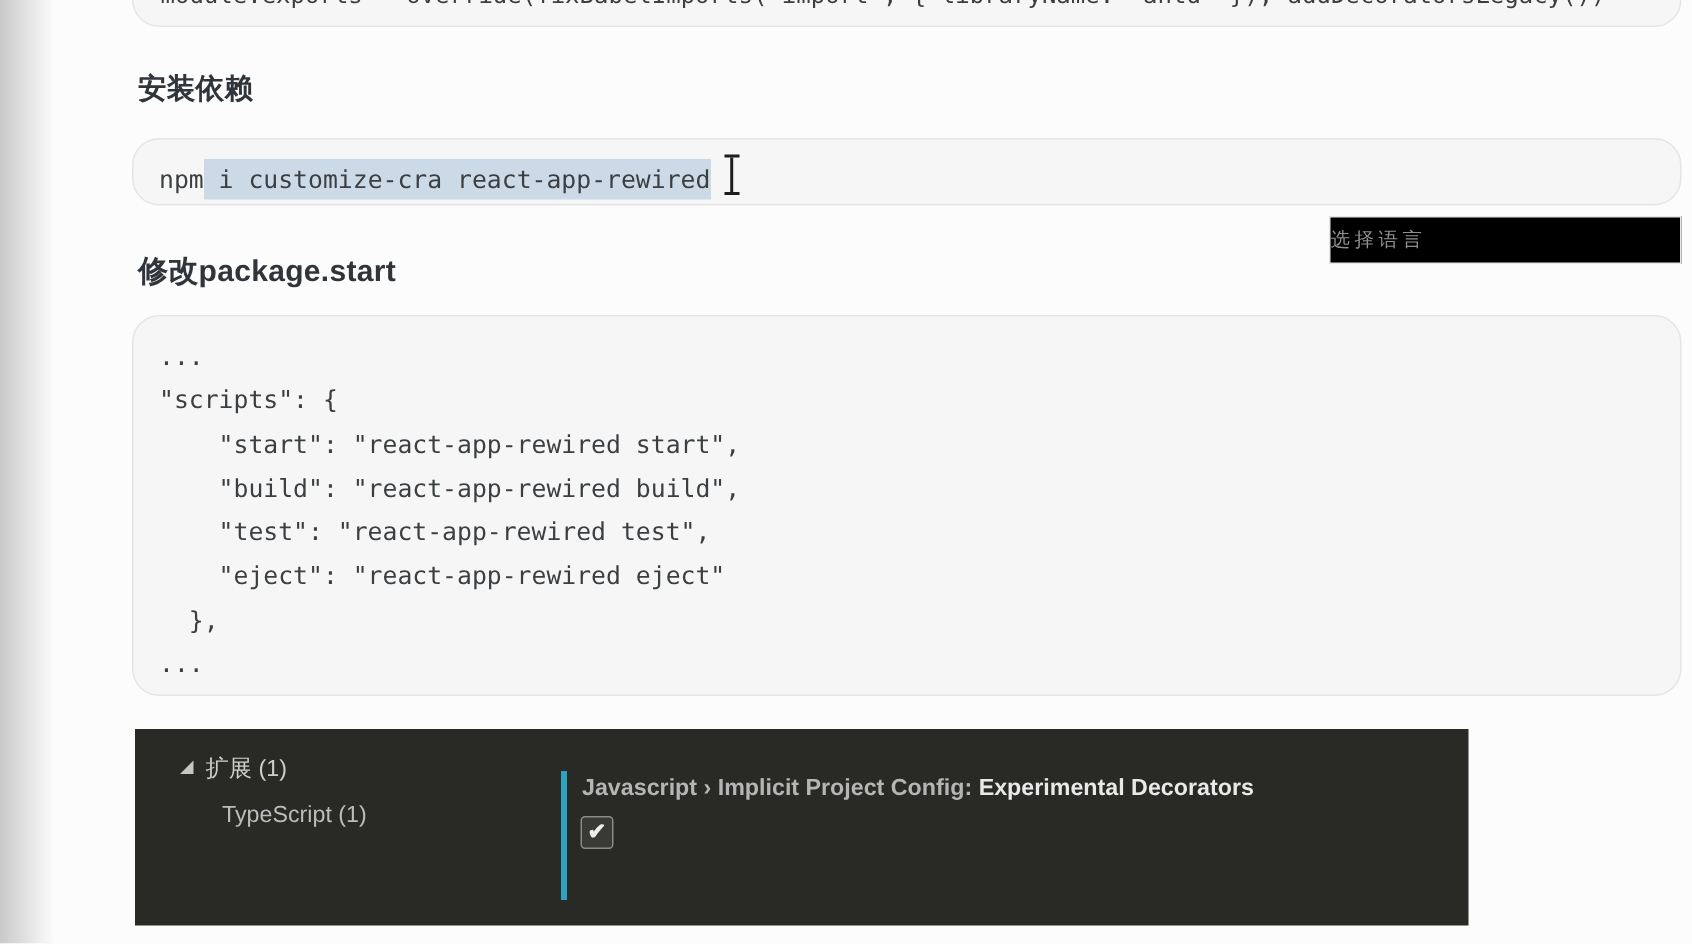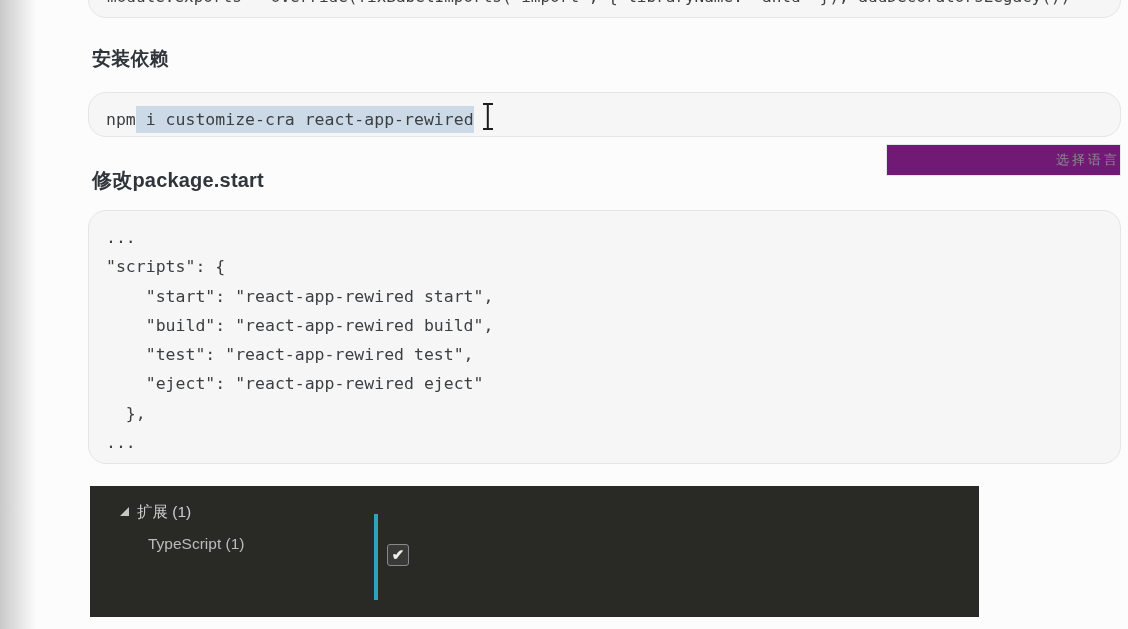--- a/index.html
+++ b/index.html
@@ -23,22 +23,22 @@
   .npm-block pre{margin:0;padding:10px 0 0 17px;font-size:16.5px;white-space:pre;
     font-family:"DejaVu Sans Mono","Liberation Mono",monospace;color:#3b3f42;}
   .sel{background:#ccd9e6;padding:4px 0;}
 
   .ibeam{display:inline-block;position:relative;width:10px;height:23px;vertical-align:-5px;margin-left:9px;
     border-top:2.5px solid #1d1d1d;border-bottom:2.5px solid #1d1d1d;}
   .ibeam::before{content:"";position:absolute;left:50%;top:0;transform:translateX(-50%);
     width:2.4px;height:100%;background:#1d1d1d;}
 
   .lang-btn{position:absolute;left:886px;top:144px;width:235px;height:32px;box-sizing:border-box;
-    background:#701a75;border:1px solid #e7e7e7;color:#8f8f8f;font-size:13px;
-    text-align:right;line-height:30px;letter-spacing:3px;cursor:pointer;}
+    background:#000000;border:1px solid #e7e7e7;color:#8f8f8f;font-size:13px;
+    text-align:left;line-height:30px;letter-spacing:3px;cursor:pointer;}
 
   .big-block{top:210px;height:254px;}
   .big-block pre{margin:0;padding:12px 0 0 17px;font-size:16.5px;line-height:29.3px;white-space:pre;
     font-family:"DejaVu Sans Mono","Liberation Mono",monospace;color:#3b3f42;}
 
   
   .panel{position:absolute;left:90px;top:486px;width:889px;height:131px;background:#292926;}
   .tree-item{position:absolute;font-size:15.5px;color:#cdcdcd;cursor:pointer;white-space:nowrap;}
   .tree-ext{left:30px;top:16px;}
   .tree-ts{left:58px;top:49px;color:#bcbcbf;}
@@ -83,17 +83,18 @@
   },
 ...</pre>
 </div>
 
 <div class="panel">
   <div class="tree-item tree-ext"><span class="twistie"></span><span>扩展 (1)</span></div>
   <div class="tree-item tree-ts"><span>TypeScript (1)</span></div>
 
   <div class="indicator"></div>
 
+  <div class="setting-title"><span>Javascript › Implicit Project Config: </span><span class="name">Experimental Decorators</span></div>
 
   <div class="setting-body">
     <div class="checkbox"><span>✔</span></div>
   </div>
 </div>
 
 </body></html>

